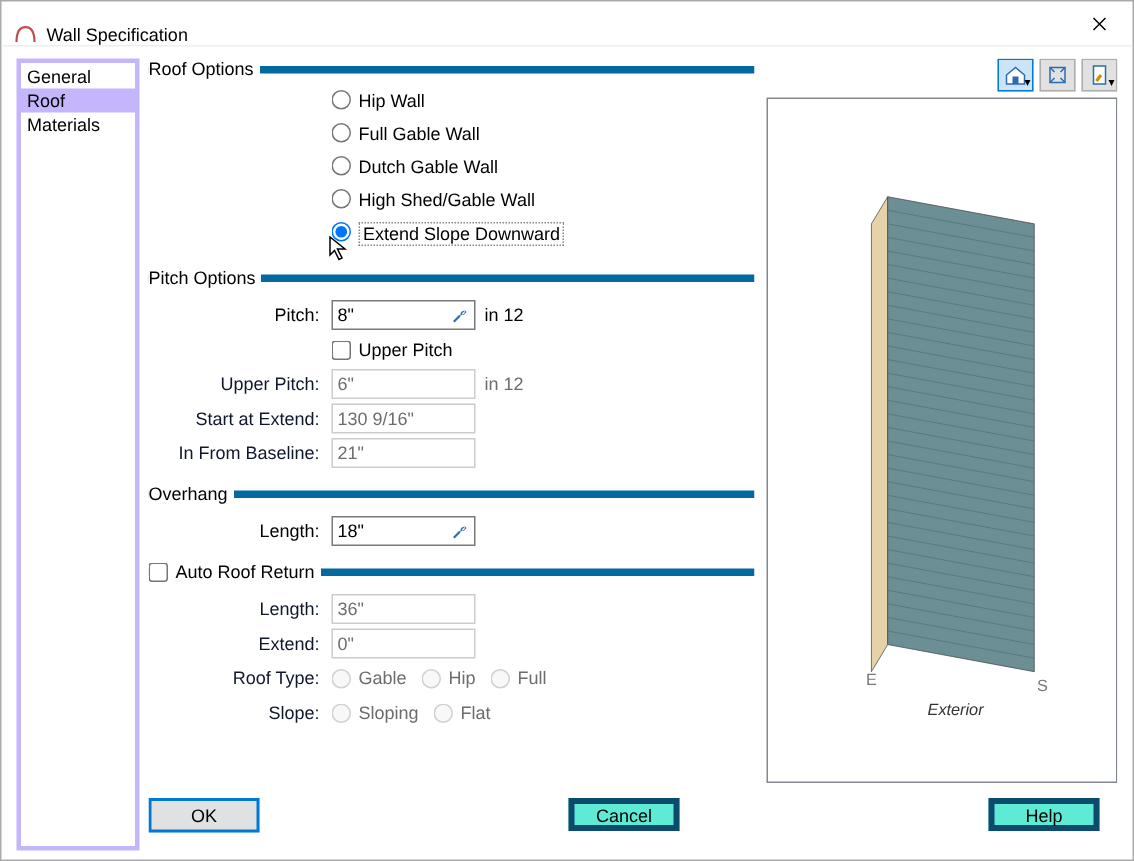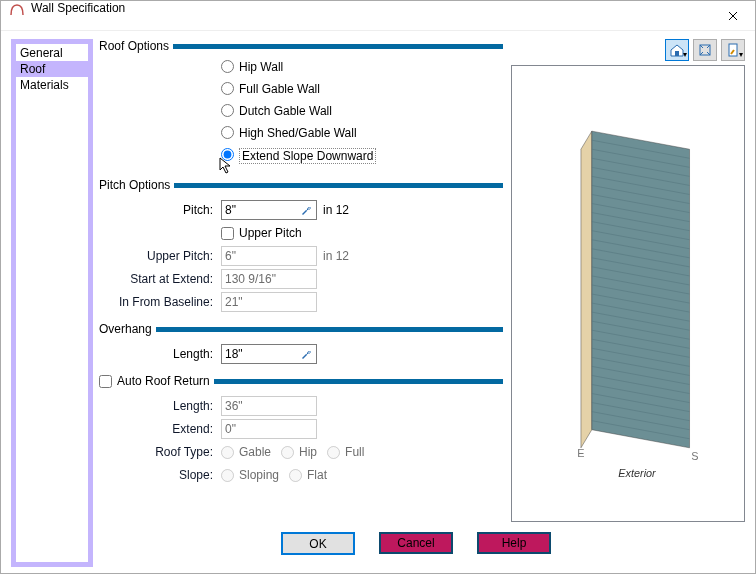--- a/index.html
+++ b/index.html
@@ -1,23 +1,23 @@
 <!DOCTYPE html>
 <html><head>
 <meta charset="utf-8">
 <style>
 * { box-sizing: border-box; font-family: "Segoe UI", Tahoma, sans-serif; font-size: 12px; }
 body { margin: 0; background: #fff; color: #000; }
 .window { width: 756px; height: 574px; border: 1px solid #aaa; display: flex; flex-direction: column; }
-.titlebar { height: 30px; display: flex; align-items: flex-start; padding: 0 0 0 8px; border-bottom: 1px solid #eee; }
+.titlebar { height: 30px; display: flex; align-items: flex-end; padding: 0 0 0 8px; border-bottom: 1px solid #eee; }
 .title-icon { width: 16px; height: 16px; margin-right: 6px; }
 .title-text { flex: 1; }
 .close-btn { width: 45px; height: 29px; display: flex; align-items: center; justify-content: center; cursor: pointer; }
 .body { flex: 1; display: flex; padding: 8px 10px 6px 10px; gap: 6px; overflow: hidden; }
-.sidebar { width: 82px; border: 5px solid #c4b5fd; padding: 1px 0; }
+.sidebar { width: 82px; border: 3px solid #c4b5fd; padding: 1px 0; }
 .side-item { padding: 1px 4px; cursor: pointer; }
 .side-item.selected { background: #c4b5fd; }
 .main { flex: 1; display: flex; flex-direction: column; overflow: hidden; }
 .content-row { flex: 1; display: flex; gap: 8px; overflow: hidden; }
 .form-col { flex: 1; overflow: hidden; }
 .preview-col { width: 234px; display: flex; flex-direction: column; }
 fieldset { border: none; border-top: 5px solid #0369a1; margin: 0 0 6px 0; padding: 6px 0 2px 0; position: relative; }
 legend { padding: 0 4px 0 0; color: #000; position: relative; }
 .row { display: flex; align-items: center; min-height: 22px; margin: 1px 0; }
 .label-col { width: 122px; text-align: right; padding-right: 8px; color: #000; }
@@ -37,22 +37,22 @@
 .suffix.disabled { color: #6d6d6d; }
 .cb-row { display: flex; align-items: center; margin-left: 122px; min-height: 22px; }
 input[type=checkbox] { width: 13px; height: 13px; margin: 0 5px 0 0; }
 .cb-head { display: flex; align-items: center; }
 .cb-head input { margin-right: 5px; }
 .preview-toolbar { display: flex; justify-content: flex-end; gap: 4px; margin-bottom: 4px; }
 .tool-btn { width: 24px; height: 22px; border: 1px solid #adadad; background: #e1e1e1; display: flex; align-items: center; justify-content: center; cursor: pointer; position: relative; }
 .tool-btn.active { background: #cce4f7; border-color: #0078d7; }
 .tool-btn .drop { position: absolute; right: 1px; bottom: 1px; font-size: 8px; }
 .preview-box { flex: 1; border: 1px solid #828790; position: relative; background: #fff; overflow: hidden; display: flex; align-items: center; justify-content: center; }
-.buttons { display: flex; justify-content: center; gap: 24px; padding: 10px 12px 12px 0; }
-.btn { width: 74px; height: 22px; border: 2px solid #0c4a6e; background: #be185d; cursor: pointer; }
+.buttons { display: flex; justify-content: space-between; gap: 24px; padding: 10px 12px 12px 0; }
+.btn { width: 74px; height: 22px; border: 4px solid #0c4a6e; background: #5eead4; cursor: pointer; }
 .btn.primary { border: 2px solid #0078d7; background: #e1e1e1; height: 23px; }
 .wall-svg { width: 180px; height: 380px; }
 </style>
 </head>
 <body>
 
 <div class="window">
   <div class="titlebar">
     <svg class="title-icon" viewBox="0 0 16 16">
         <path d="M2 14 Q2 4 8 4 Q14 4 14 14" fill="none" stroke="#c0504d" stroke-width="1.5"></path>

